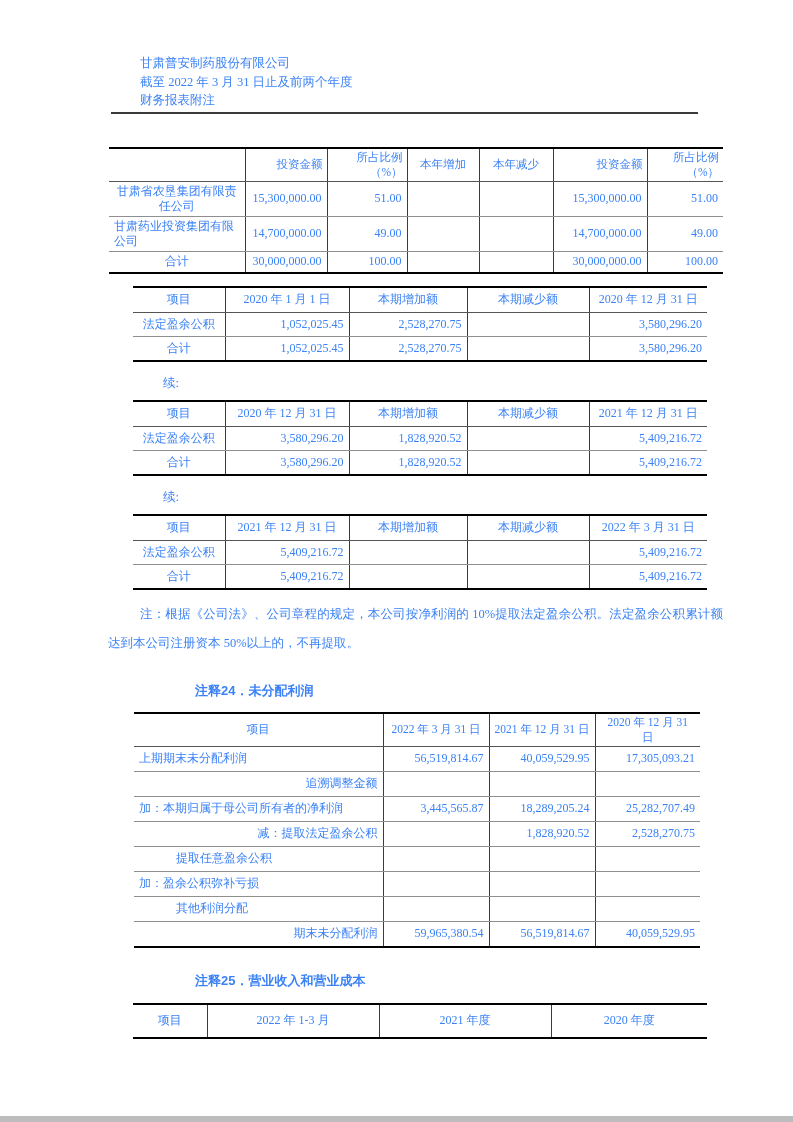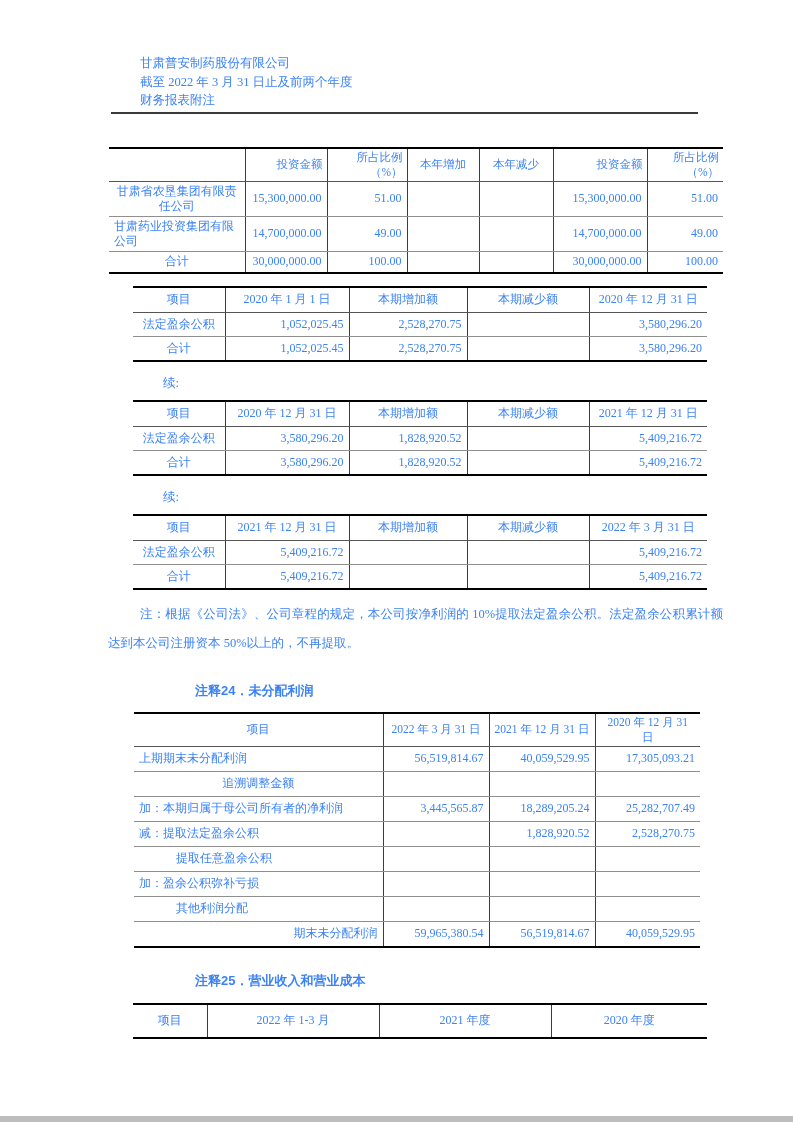--- a/index.html
+++ b/index.html
@@ -246,33 +246,33 @@
       </tr>
     </thead>
     <tbody>
         <tr>
           <td style="text-align: left;">上期期末未分配利润</td>
           <td style="text-align: right;">56,519,814.67</td>
           <td style="text-align: right;">40,059,529.95</td>
           <td style="text-align: right;">17,305,093.21</td>
         </tr>
         <tr>
-          <td style="text-align: center;">追溯调整金额</td>
+          <td style="text-align: right;">追溯调整金额</td>
           <td style="text-align: right;"></td>
           <td style="text-align: right;"></td>
           <td style="text-align: right;"></td>
         </tr>
         <tr>
           <td style="text-align: left;">加：本期归属于母公司所有者的净利润</td>
           <td style="text-align: right;">3,445,565.87</td>
           <td style="text-align: right;">18,289,205.24</td>
           <td style="text-align: right;">25,282,707.49</td>
         </tr>
         <tr>
-          <td style="text-align: left;">减：提取法定盈余公积</td>
+          <td style="text-align: right;">减：提取法定盈余公积</td>
           <td style="text-align: right;"></td>
           <td style="text-align: right;">1,828,920.52</td>
           <td style="text-align: right;">2,528,270.75</td>
         </tr>
         <tr>
           <td class="ind1" style="text-align: left;">提取任意盈余公积</td>
           <td style="text-align: right;"></td>
           <td style="text-align: right;"></td>
           <td style="text-align: right;"></td>
         </tr>

